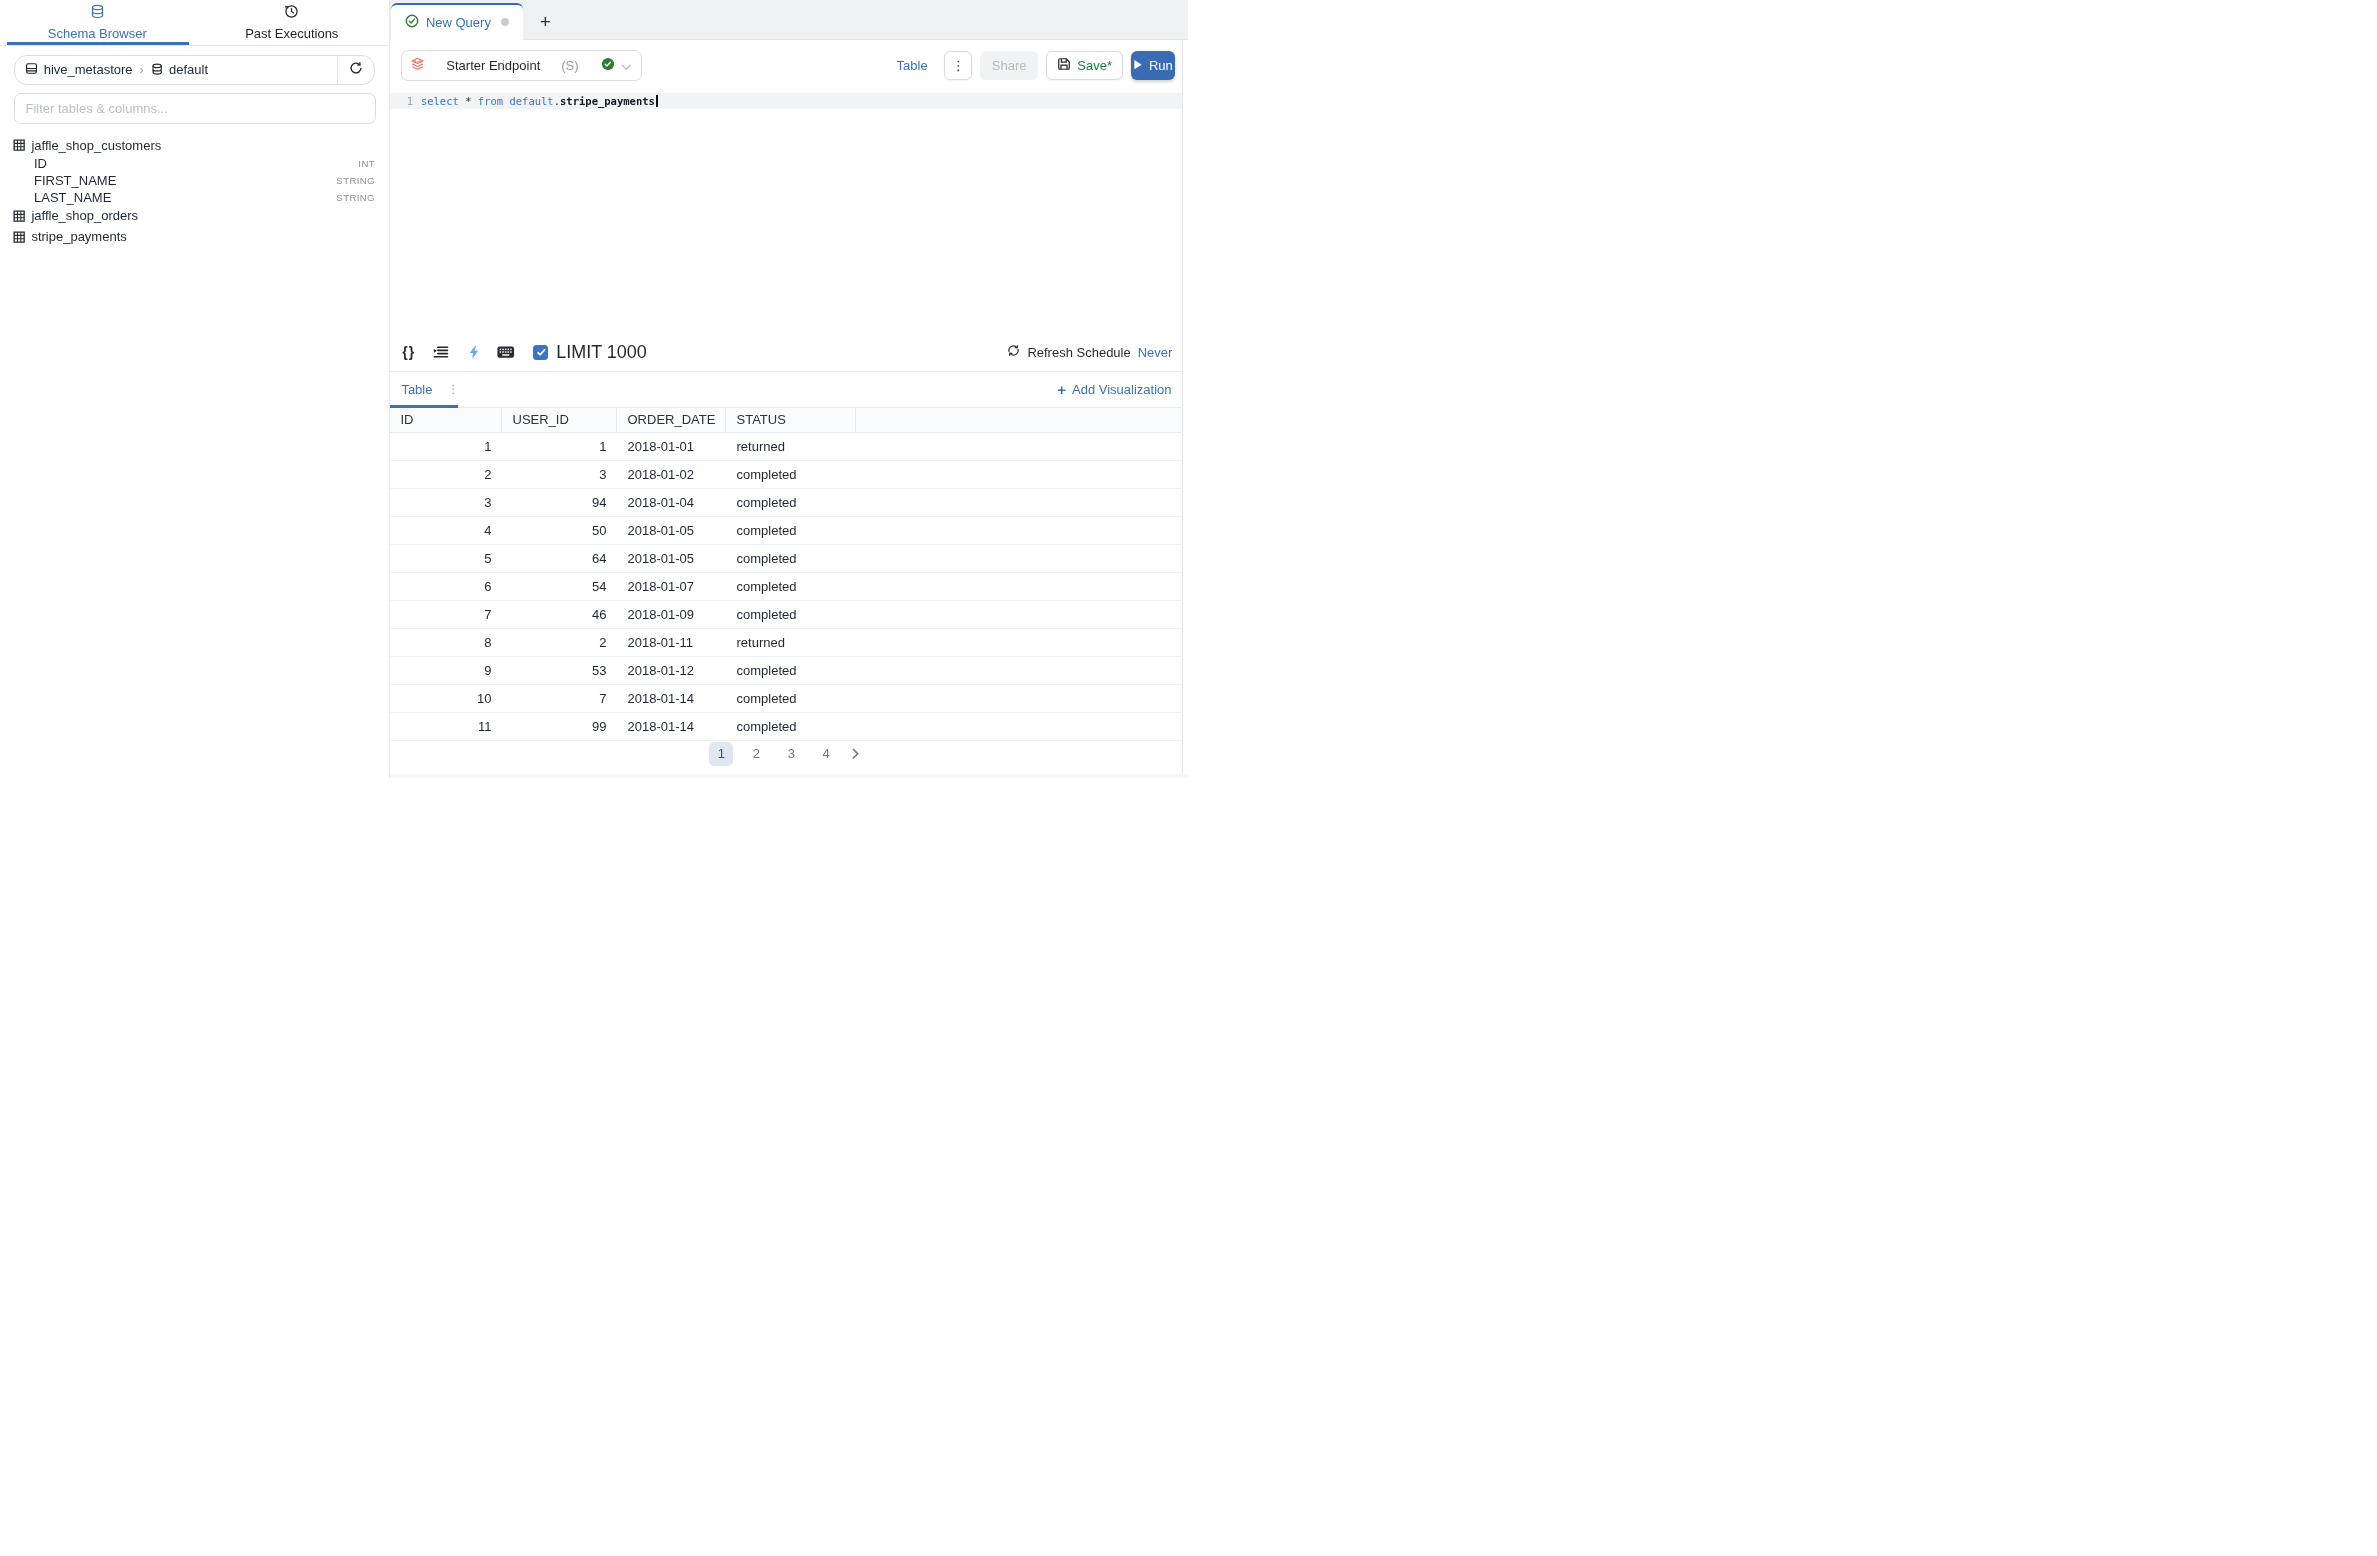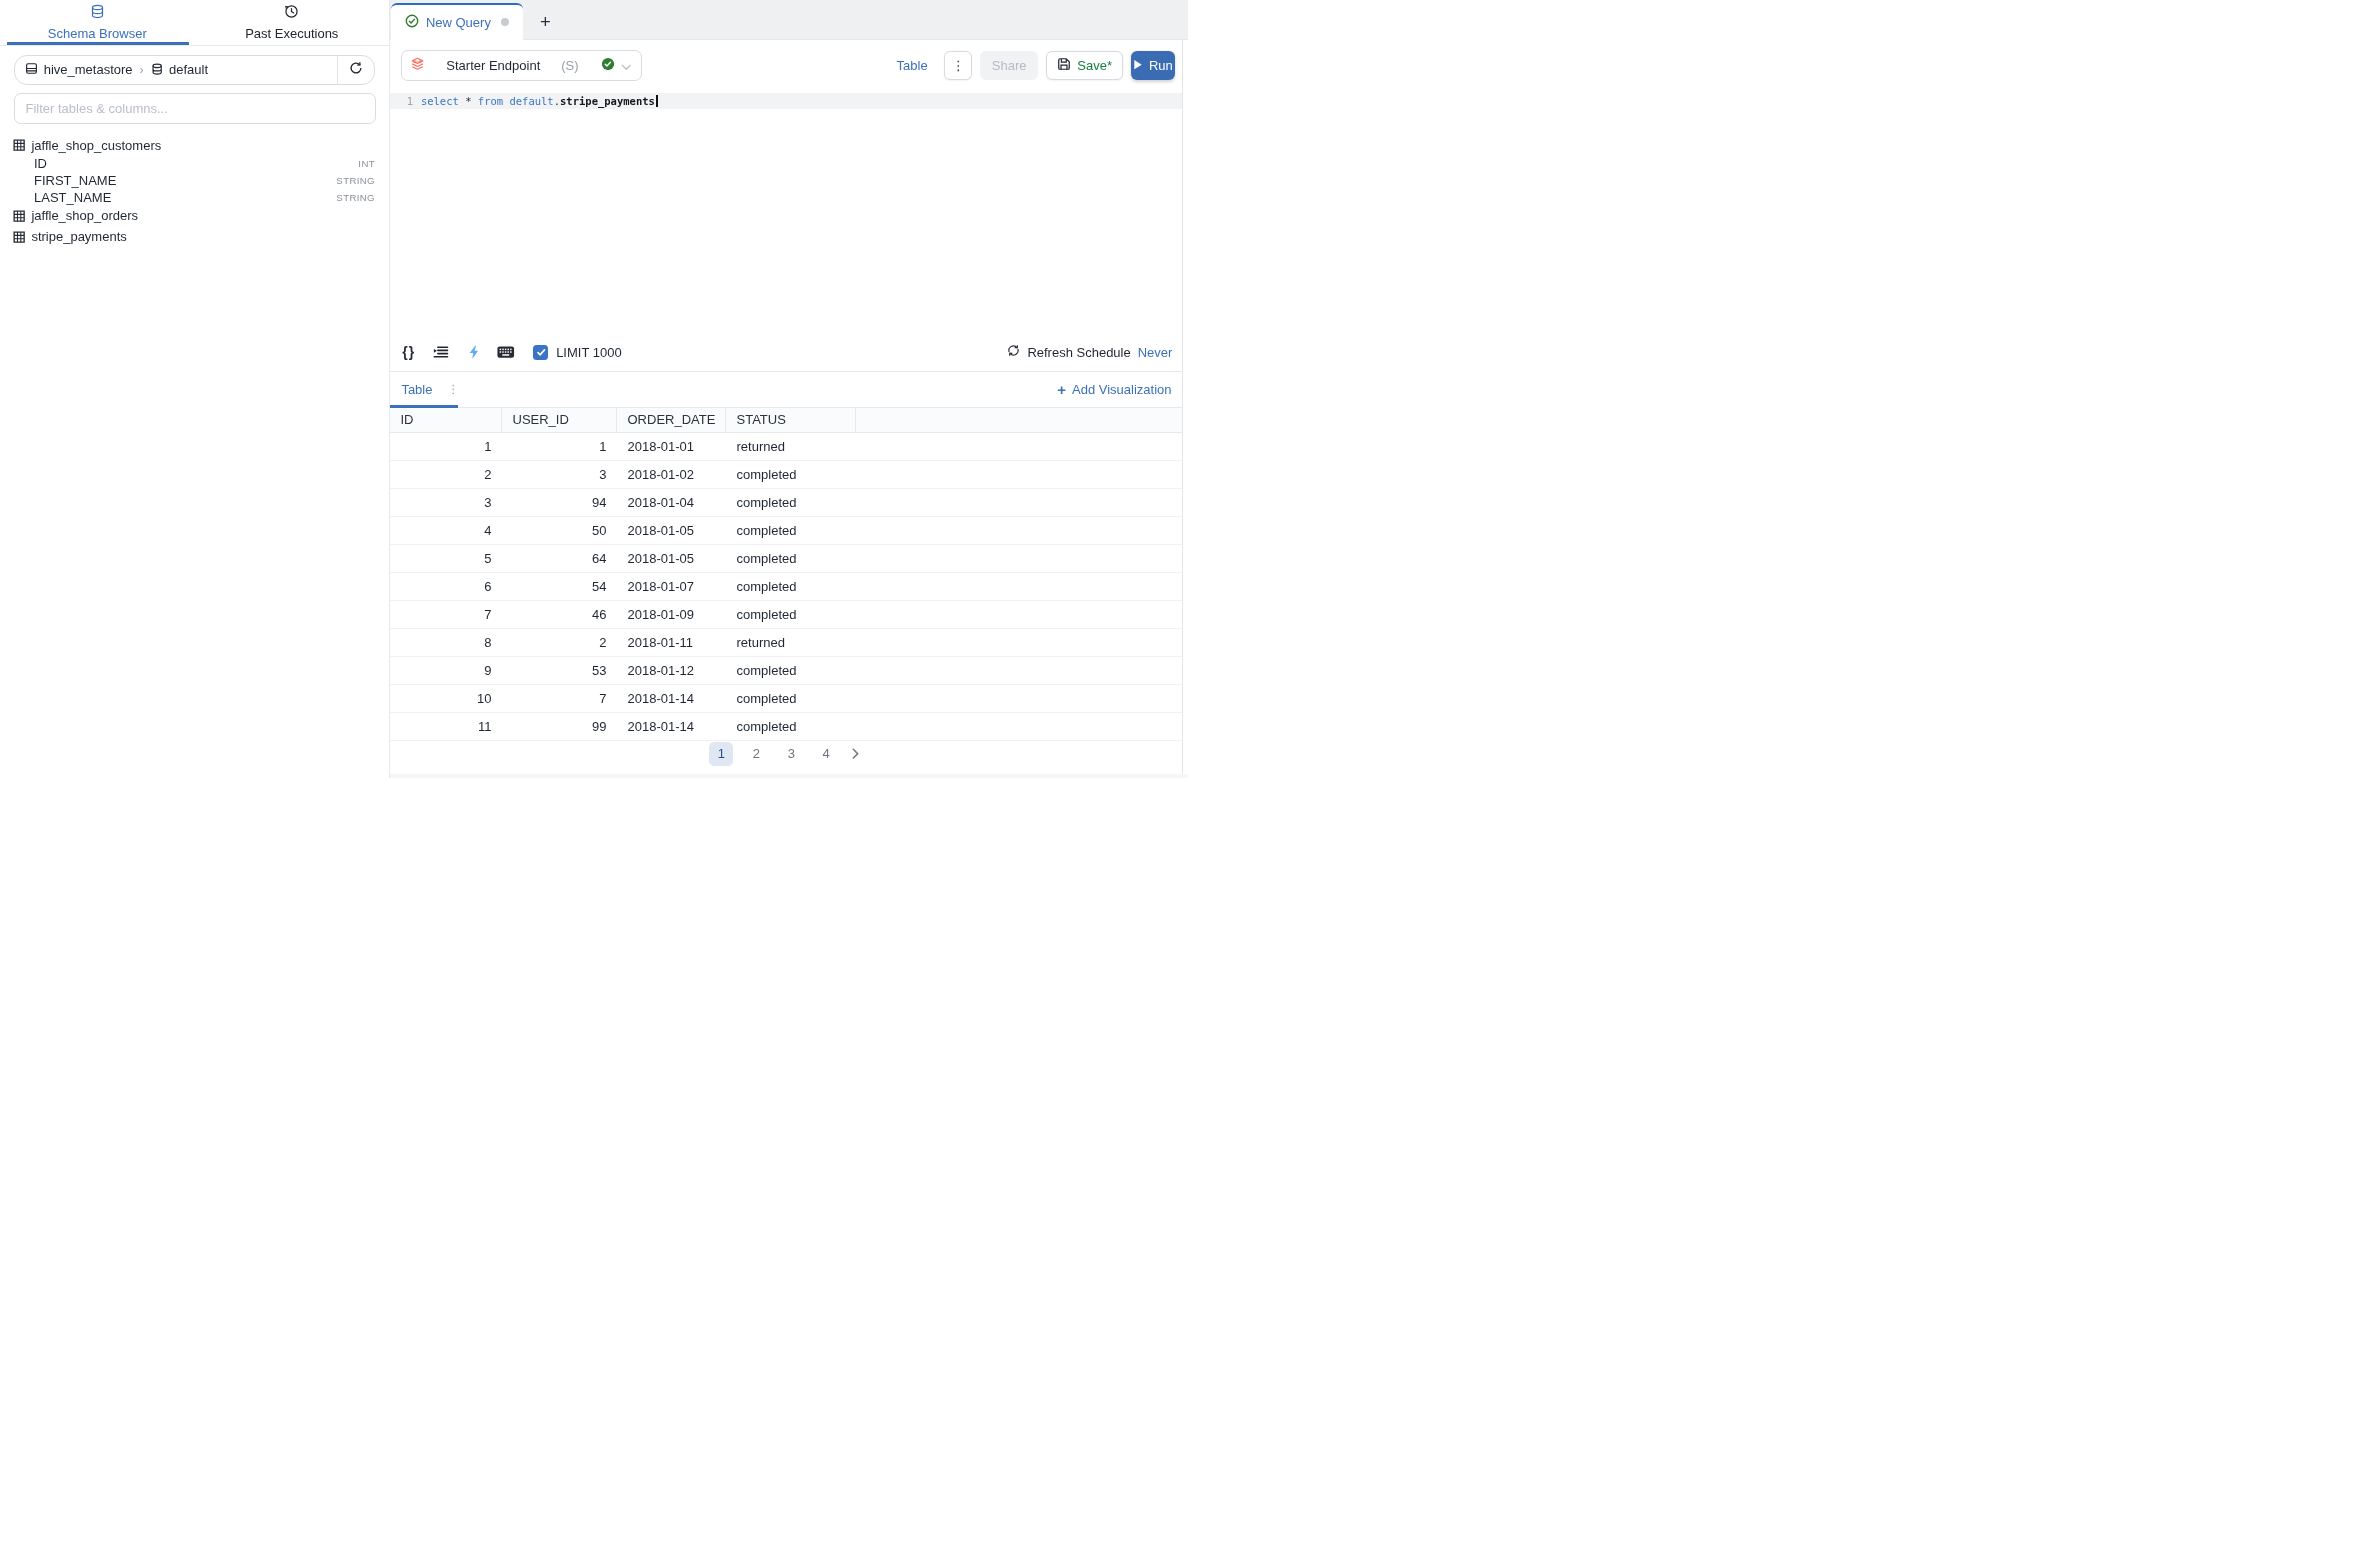--- a/index.html
+++ b/index.html
@@ -59,21 +59,21 @@
   .tok-plain{color:#1F2733}
   .tok-tablename{color:#14181F;font-weight:700}
   .caret{display:inline-block;width:1.8px;height:12.3px;background:#111;margin-left:0.9px}
 
   .editor-bar{position:absolute;top:333px;left:0;width:792px;height:39px;border-bottom:0.9px solid var(--line);display:flex;align-items:center;padding:0 9.6px 0 12.3px}
   .left-tools{display:flex;align-items:center;gap:18.4px}
   .tool{display:flex;align-items:center;cursor:pointer}
   .braces{font-size:14px;font-weight:700;color:#262C35;letter-spacing:0.9px}
   .limit-wrap{display:flex;align-items:center;gap:7.9px;cursor:pointer}
   .checkbox{width:15px;height:15px;border-radius:3.5px;background:var(--check);display:flex;align-items:center;justify-content:center}
-  .limit-label{font-size:13px;color:var(--ink)}
+  .limit-label{font-size:18px;color:var(--ink)}
   .right-tools{margin-left:auto;display:flex;align-items:center;gap:7px}
   .rt-label{font-size:13px;color:var(--ink)}
   .rt-link{font-size:13px;color:var(--accent);cursor:pointer}
 
   .viz-row{position:absolute;top:371px;left:0;width:792px;height:37px;border-bottom:0.9px solid var(--line);display:flex;align-items:center}
   .viz-tab{color:var(--accent);font-size:13px;margin-left:11.4px;cursor:pointer}
   .viz-underline{position:absolute;left:0;bottom:-0.9px;width:68px;height:2.6px;background:var(--accent)}
   .viz-kebab{color:#9AA0A8;font-size:11.4px;margin-left:15px;cursor:pointer}
   .add-viz{margin-left:auto;margin-right:10.5px;display:flex;align-items:center;gap:6.1px;color:var(--accent);font-size:13px;cursor:pointer}
   .add-plus{font-weight:800;font-size:15px}

